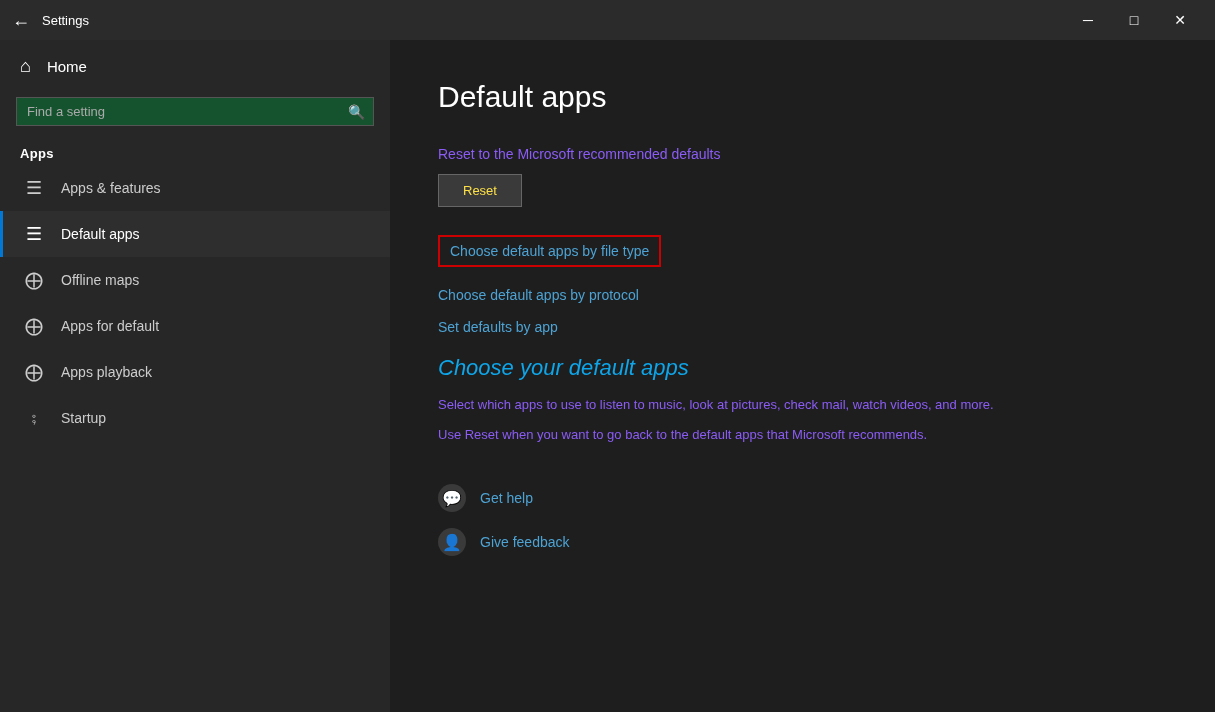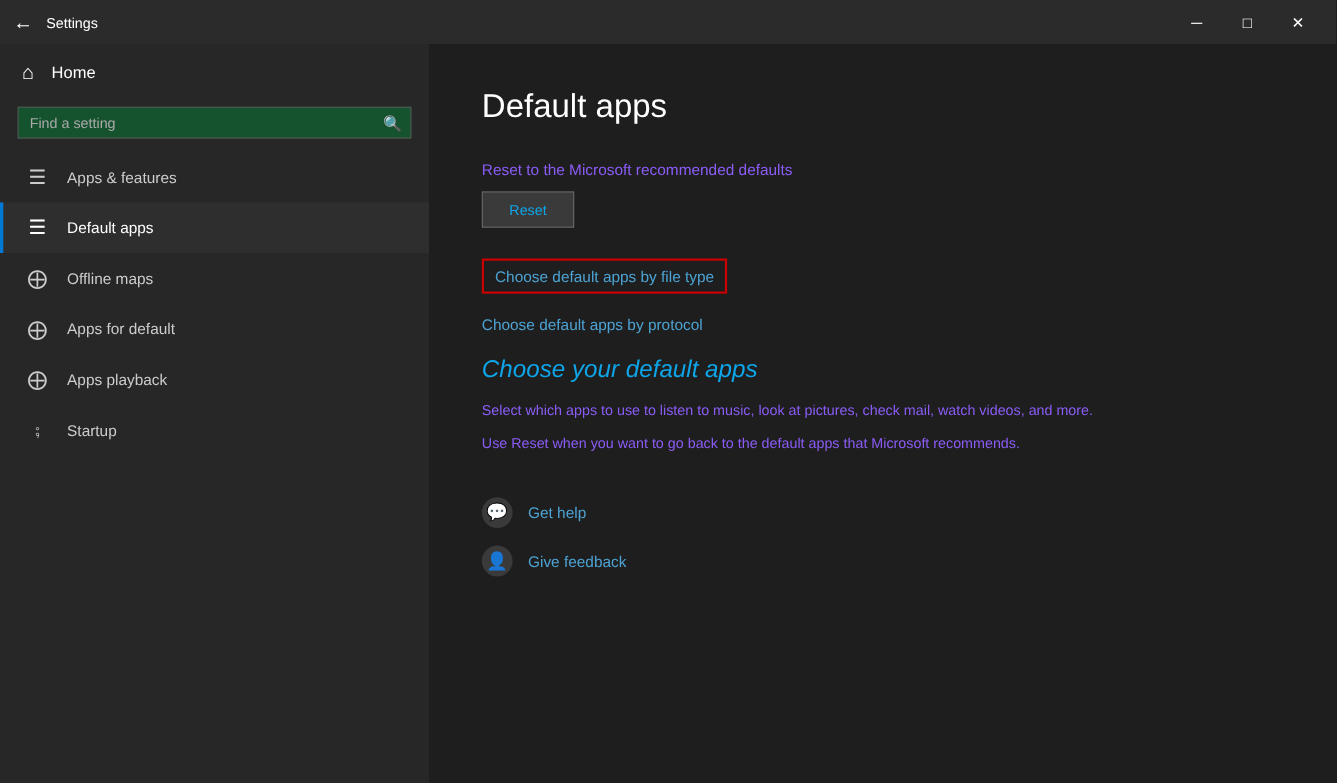--- a/index.html
+++ b/index.html
@@ -151,21 +151,21 @@
 
     .reset-label {
       font-size: 14px;
       color: #8b5cf6;
       margin-bottom: 12px;
     }
 
     .reset-btn {
       background: #3a3a3a;
       border: 1px solid #666;
-      color: #0ea5e9;
+      color: #fde047;
       padding: 8px 24px;
       font-size: 13px;
       cursor: pointer;
       margin-bottom: 28px;
     }
 
     .link-item {
       display: block;
       color: #4da3d4;
       font-size: 14px;
@@ -245,20 +245,21 @@
     <div class="sidebar-home">
       <span class="home-icon">⌂</span>
       <span class="home-label">Home</span>
     </div>
 
     <div class="search-box">
       <input type="text" placeholder="Find a setting" style="">
       <span class="search-icon-btn">🔍</span>
     </div>
 
+    <div class="sidebar-section-label">Apps</div>
 
     <div class="sidebar-item">
       <span class="item-icon">☰</span>
       <span>Apps &amp; features</span>
     </div>
     <div class="sidebar-item active">
       <span class="item-icon">☰</span>
       <span>Default apps</span>
     </div>
     <div class="sidebar-item">
@@ -283,20 +284,23 @@
     <h1 class="page-title">Default apps</h1>
 
     <div class="reset-label">Reset to the Microsoft recommended defaults</div>
     <button class="reset-btn">Reset</button>
 
     <div style="margin-bottom: 4px;">
       <a class="link-item highlighted">Choose default apps by file type</a>
     </div>
     <div style="margin-bottom: 4px;">
       <a class="link-item">Choose default apps by protocol</a>
+    </div>
+    <div style="margin-bottom: 4px;">
+      <a class="link-item">Set defaults by app</a>
     </div>
 
     <h2 class="section-title">Choose your default apps</h2>
     <p class="section-desc">Select which apps to use to listen to music, look at pictures, check mail, watch videos, and more.</p>
     <p class="section-desc">Use Reset when you want to go back to the default apps that Microsoft recommends.</p>
 
     <div class="help-links">
       <div class="help-link-item">
         <span class="help-link-icon">💬</span>
         <span>Get help</span>

